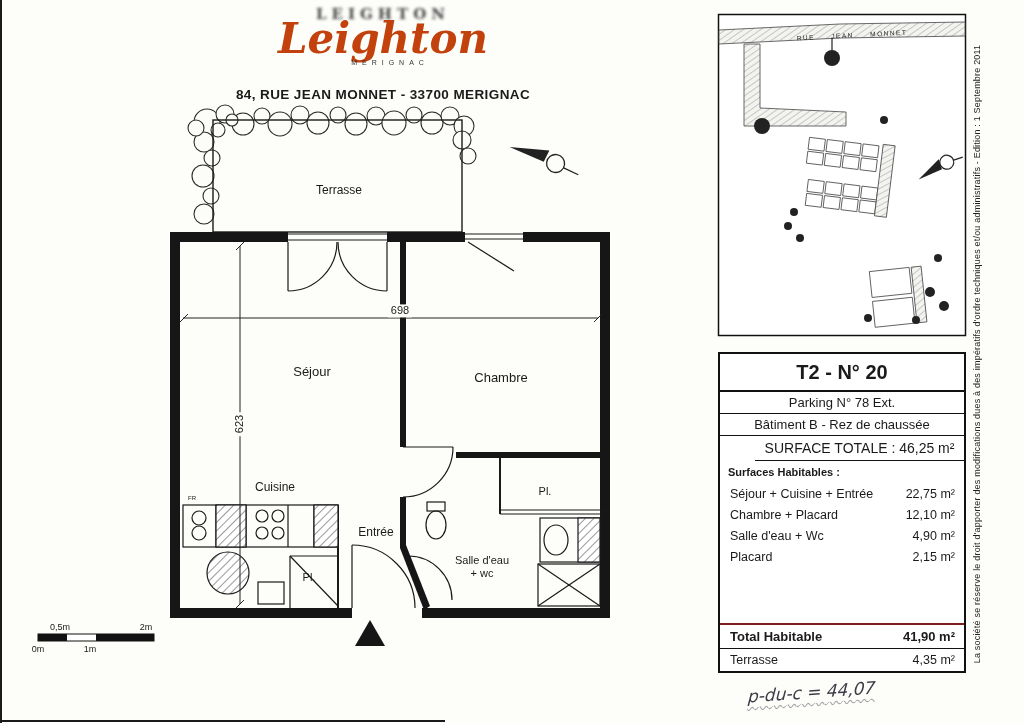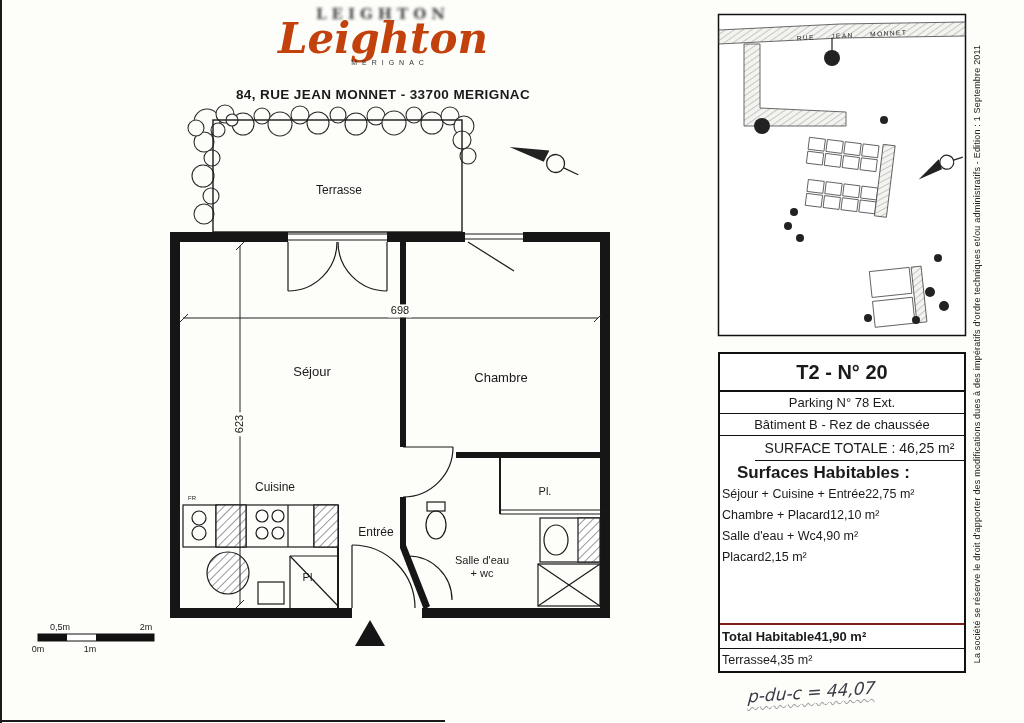--- a/index.html
+++ b/index.html
@@ -37,22 +37,22 @@
   
   .itable {
     position:absolute; left:718px; top:352px; width:248px;
     border:2px solid #111; background:#fff;
   }
   .t-title { border-bottom:2px solid #111; text-align:center; font-weight:bold;
     font-size:20px; line-height:36px; }
   .t-row  { border-bottom:1.5px solid #111; text-align:center; font-weight:normal;
     font-size:13px; line-height:21px; }
   .t-row.big { font-size:14px; line-height:24px;margin-left:35px; }
-  .t-sub { font-weight:bold; font-size:17px; line-height:23px; padding-left:17px; }
-  .t-flex { display:flex; justify-content:flex-start; padding:0 9px 0 2px;
+  .t-sub { font-weight:bold; font-size:11px; line-height:23px; padding-left:8px; }
+  .t-flex { display:flex; justify-content:space-between; padding:0 9px 0 10px;
     font-size:12.5px; line-height:21px; }
   .t-spacer { height:55px; }
   .t-total { border-top:2px solid #7f1d1d; font-weight:bold; font-size:13px; line-height:23px; }
   .t-terr  { border-top:1.5px solid #111; line-height:22px; }
   
   .vnote {
     position:absolute; left:632px; top:349px; width:690px;
     transform:rotate(-90deg); font-size:9px; color:#222;
     white-space:nowrap; text-align:center; letter-spacing:0.2px;
   }

